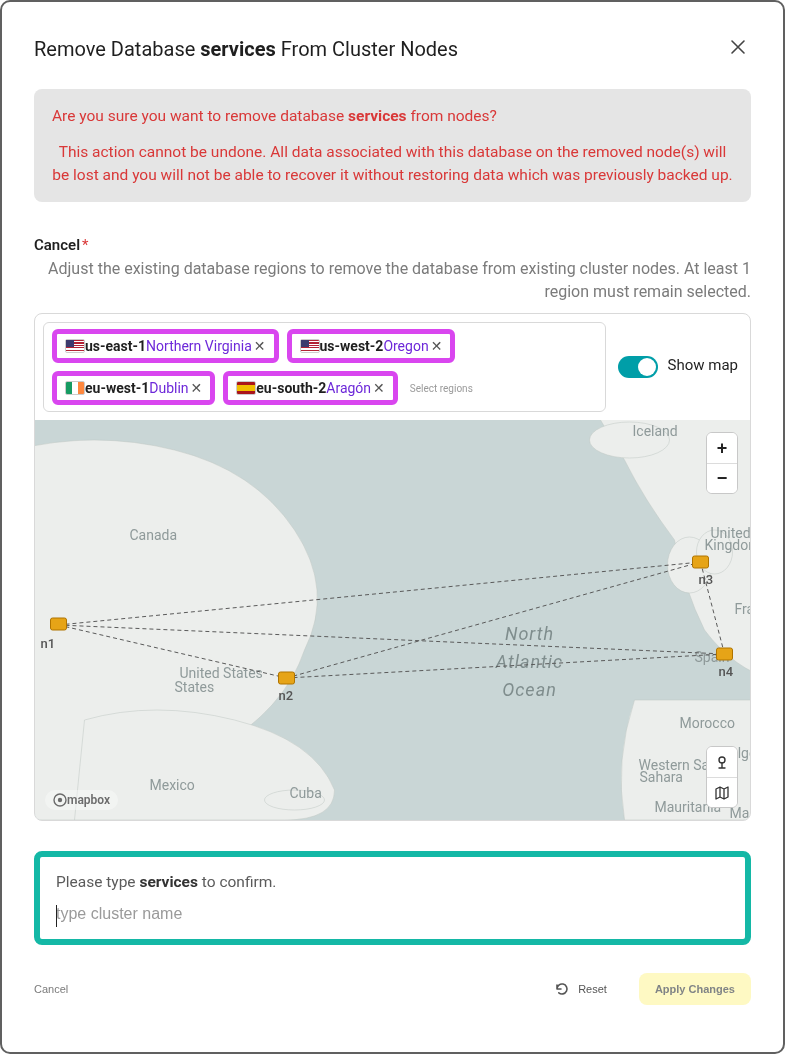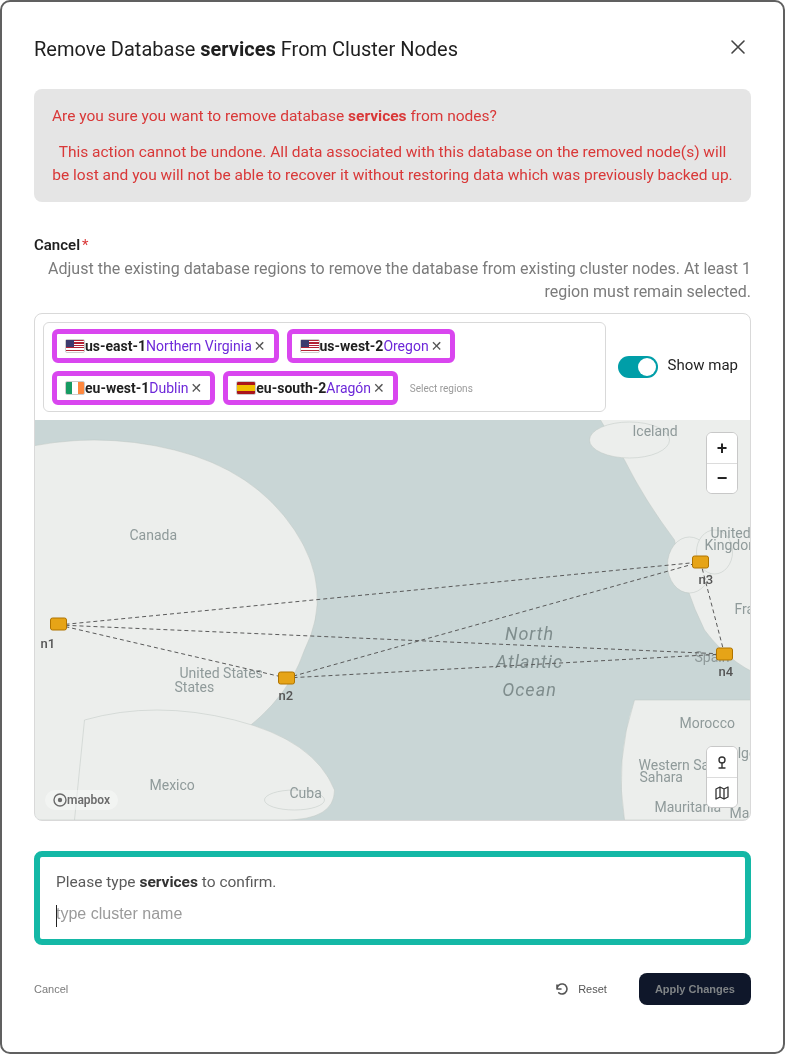--- a/index.html
+++ b/index.html
@@ -45,21 +45,21 @@
   .confirm-prompt .bold { font-weight: 700; color: #333; }
   .confirm-input { width: 100%; margin-top: 14px; border: none; font-size: 16px; color: #1d4ed8; outline: none; }
   .confirm-input::placeholder { color: #9a9a9a; }
   .confirm-input-wrap { position: relative; }
   .caret { position: absolute; left: 0; top: 14px; width: 1px; height: 22px; background: #222; animation: blink 1s step-start infinite; }
   @keyframes blink { 50% { opacity: 0; } }
   .footer { display: flex; align-items: center; justify-content: space-between; margin-top: 26px; }
   .btn { font-size: 11px; border: none; background: none; cursor: pointer; padding: 10px 16px; border-radius: 8px; display: inline-flex; align-items: center; gap: 8px; }
   .btn-cancel { color: #7b7b7b; font-weight: 500; padding-left: 0; }
   .btn-reset { color: #555; font-weight: 500; }
-  .btn-apply { background: #0f172a; color: #808486; font-weight: 600; }
+  .btn-apply { background: #fef9c3; color: #808486; font-weight: 600; }
   .right-actions { display: flex; gap: 16px; align-items: center; }
   .node-marker { fill: #e6a417; stroke: #b07400; stroke-width: 1; }
   .node-label { font-size: 13px; fill: #555; font-weight: 500; }
   .map-text { font-size: 14px; fill: #8f9a9a; }
   .map-text.water { font-style: italic; font-size: 18px; letter-spacing: 1px; fill: #7f8d8d; }
   .land { fill: #eceeec; stroke: #bfc6c3; stroke-width: 0.5; }
   .conn { stroke: #5a5a5a; stroke-width: 1; stroke-dasharray: 4 3; fill: none; }
 </style>
 </head>
 <body>

